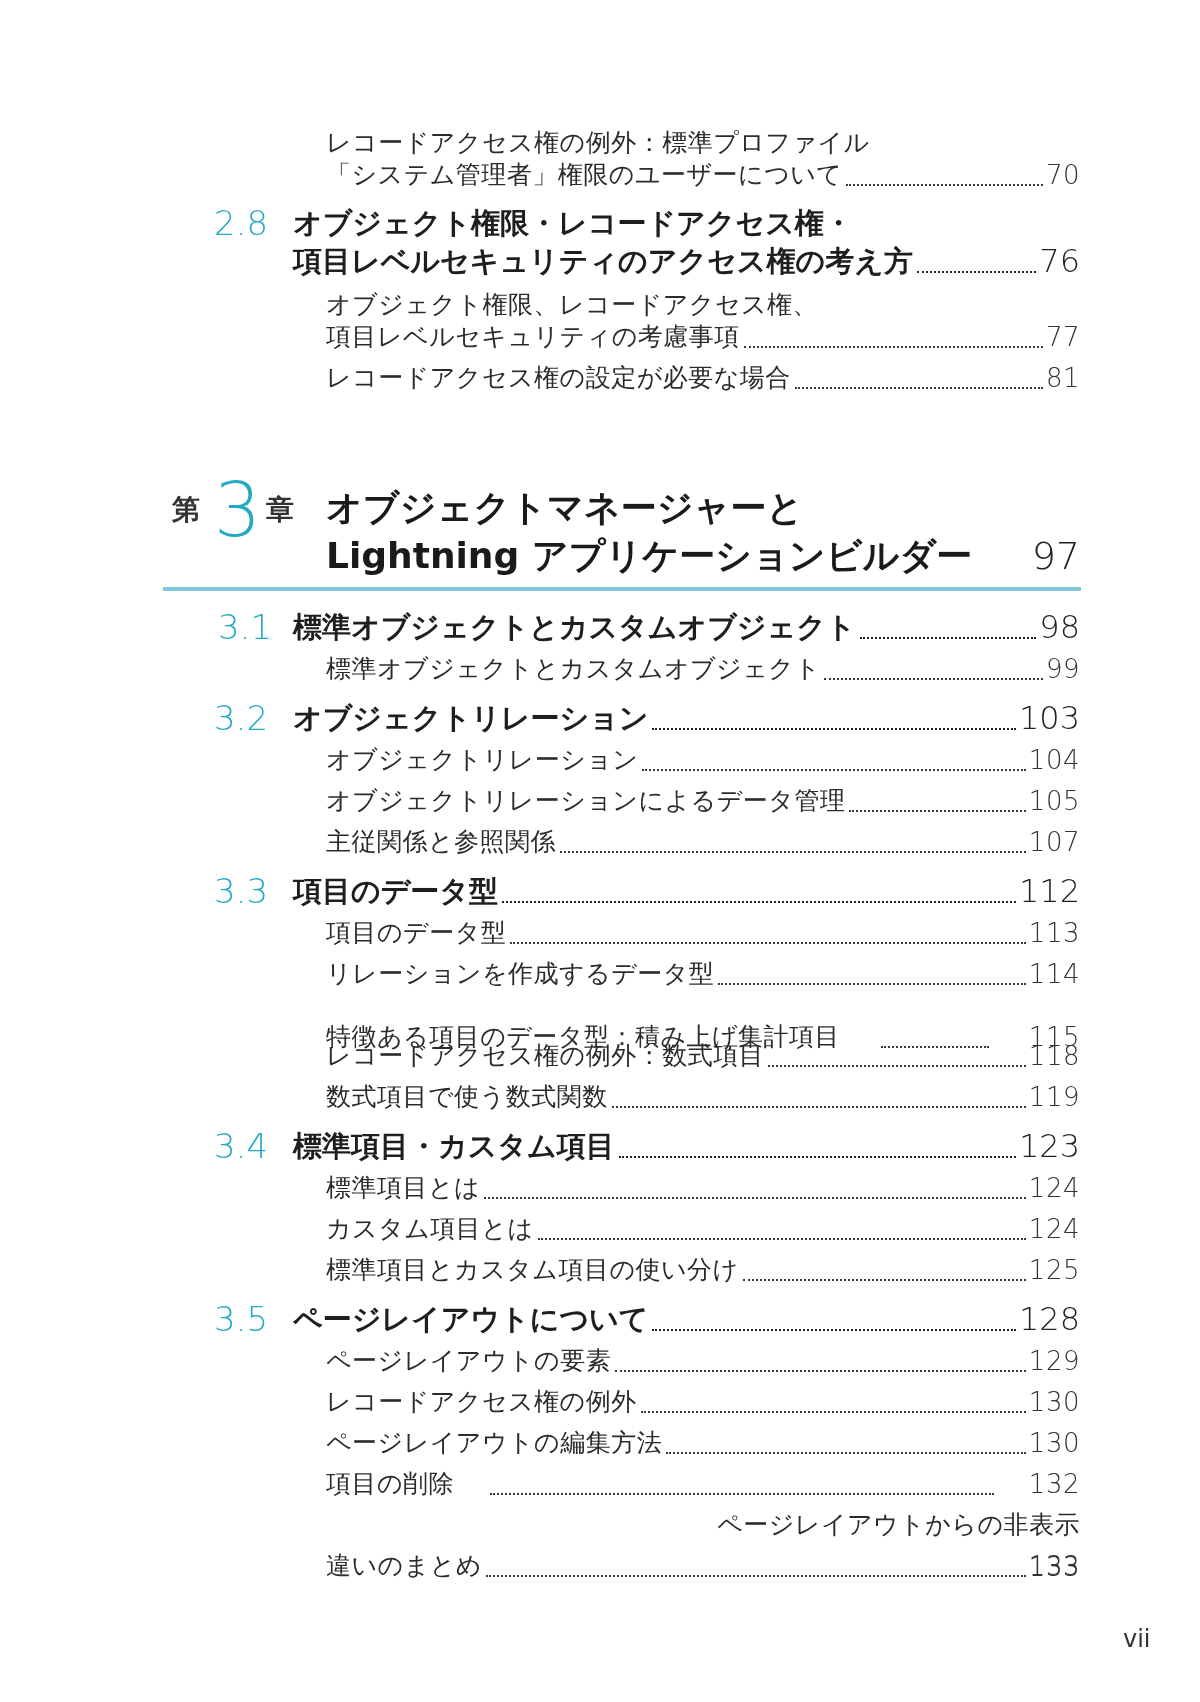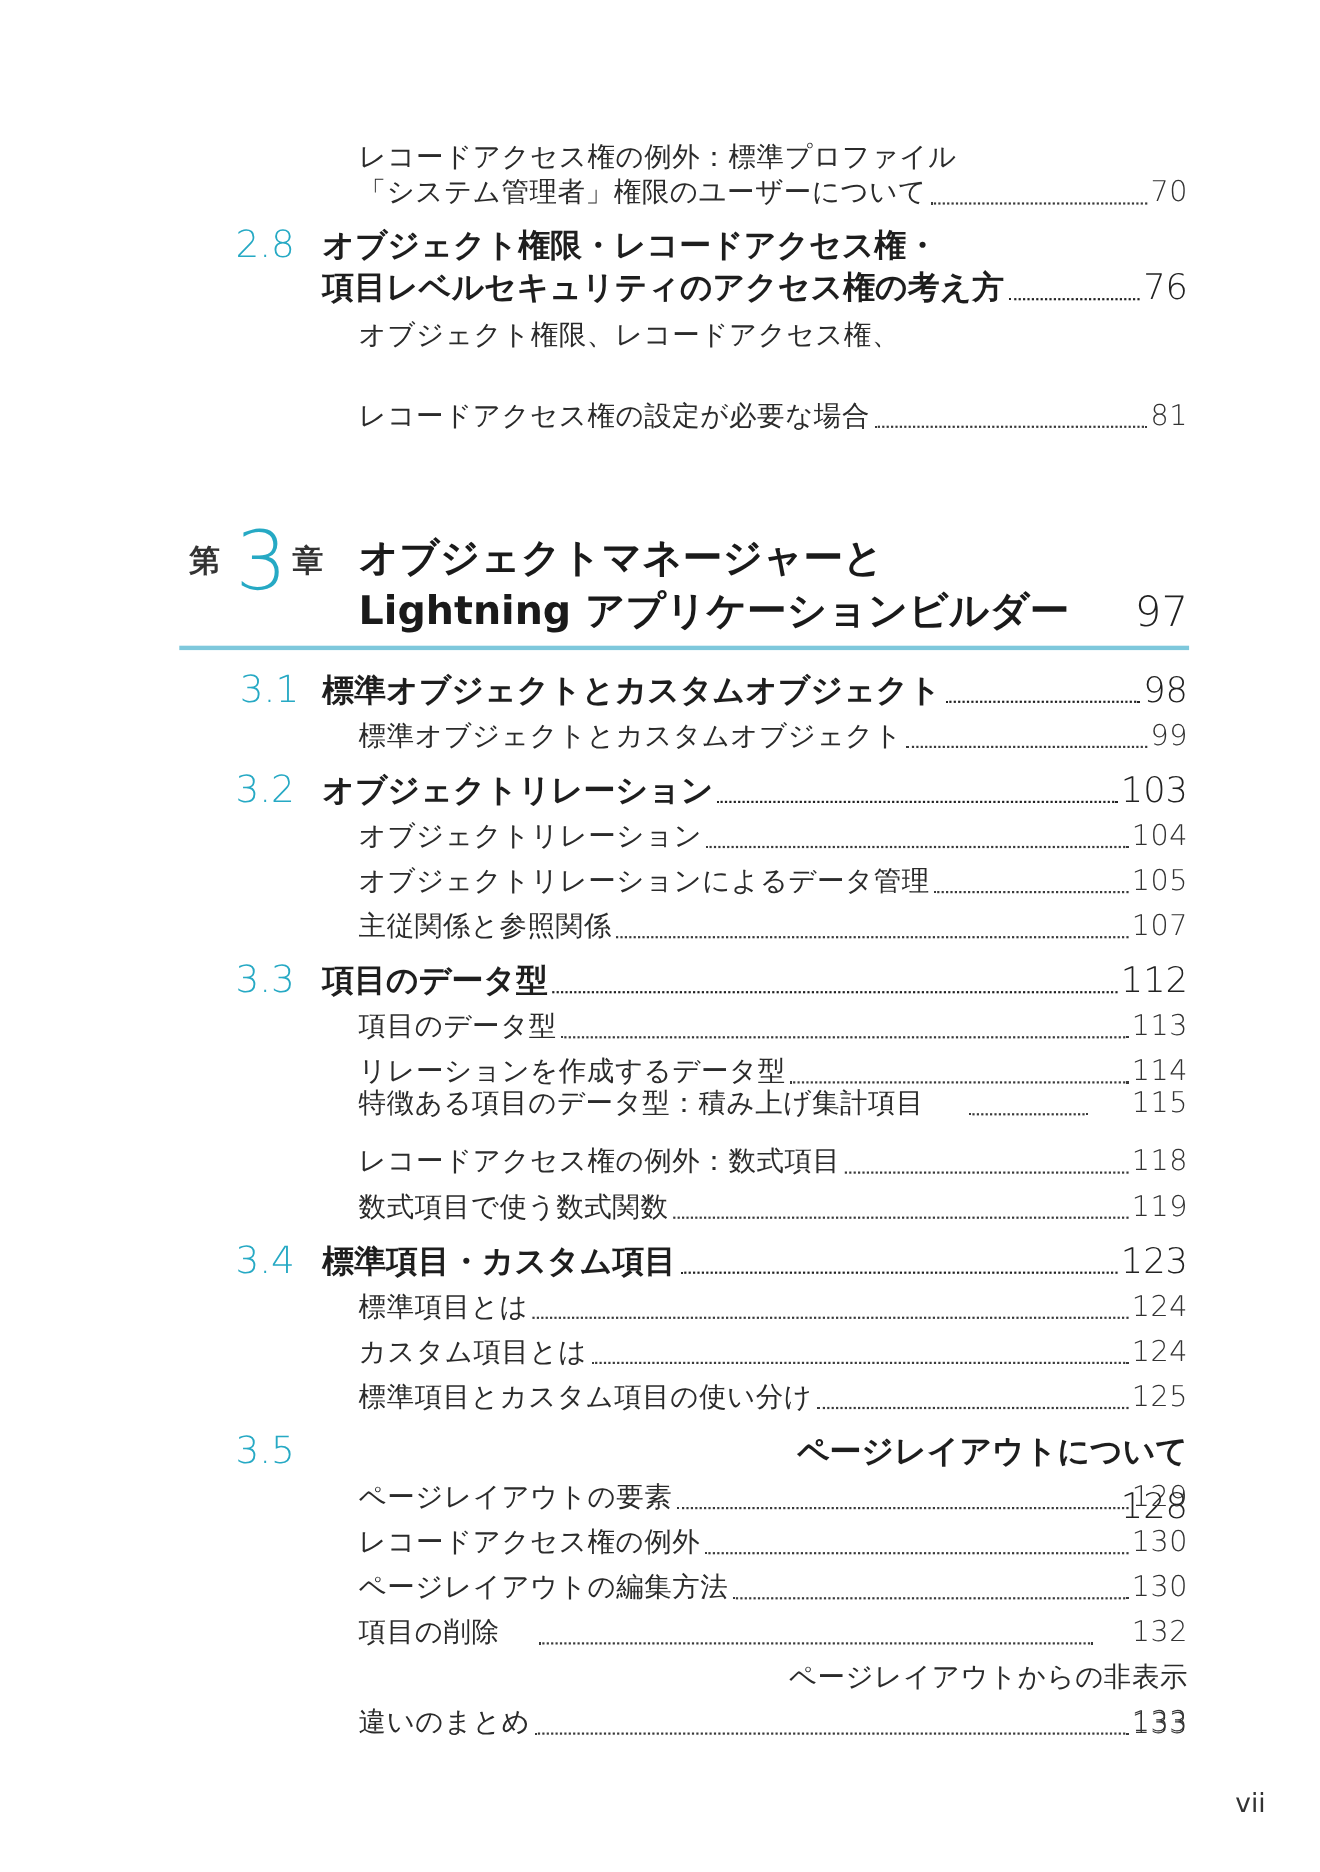--- a/index.html
+++ b/index.html
@@ -57,20 +57,25 @@
 
   <div class="sec-num" style="left:214px; top:203px;">2.8</div>
   <div class="secline" style="top:203px;">オブジェクト権限・レコードアクセス権・</div>
   <div class="row sec" style="top:241px;">
     <span class="label">項目レベルセキュリティのアクセス権の考え方</span>
     <span class="leader"></span>
     <span class="page-num">76</span>
   </div>
 
   <div class="subline" style="top:288px;">オブジェクト権限、レコードアクセス権、</div>
+  <div class="row sub" style="top:320px;">
+    <span class="label">項目レベルセキュリティの考慮事項</span>
+    <span class="leader"></span>
+    <span class="page-num">77</span>
+  </div>
   <div class="row sub" style="top:361px;">
     <span class="label">レコードアクセス権の設定が必要な場合</span>
     <span class="leader"></span>
     <span class="page-num">81</span>
   </div>
 
   <div>
     <span class="ch-prefix" style="left:172px; top:491px;">第</span>
     <span class="ch-num" style="left:214px; top:473px;">3</span>
     <span class="ch-prefix" style="left:266px; top:491px;">章</span>
@@ -123,21 +128,21 @@
   <div class="row sub" style="top:916px;">
     <span class="label">項目のデータ型</span>
     <span class="leader"></span>
     <span class="page-num">113</span>
   </div>
   <div class="row sub" style="top:957px;">
     <span class="label">リレーションを作成するデータ型</span>
     <span class="leader"></span>
     <span class="page-num">114</span>
   </div>
-  <div class="row sub" style="top:986px;gap:37px;">
+  <div class="row sub" style="top:1020px;gap:37px;">
     <span class="label">特徴ある項目のデータ型：積み上げ集計項目</span>
     <span class="leader"></span>
     <span class="page-num">115</span>
   </div>
   <div class="row sub" style="top:1039px;">
     <span class="label">レコードアクセス権の例外：数式項目</span>
     <span class="leader"></span>
     <span class="page-num">118</span>
   </div>
   <div class="row sub" style="top:1080px;">
@@ -162,21 +167,21 @@
     <span class="leader"></span>
     <span class="page-num">124</span>
   </div>
   <div class="row sub" style="top:1253px;">
     <span class="label">標準項目とカスタム項目の使い分け</span>
     <span class="leader"></span>
     <span class="page-num">125</span>
   </div>
 
   <div class="sec-num" style="left:214px; top:1299px;">3.5</div>
-  <div class="row sec" style="top:1299px;flex-direction:column;">
+  <div class="row sec" style="top:1299px;">
     <span class="label">ページレイアウトについて</span>
     <span class="leader"></span>
     <span class="page-num">128</span>
   </div>
   <div class="row sub" style="top:1344px;">
     <span class="label">ページレイアウトの要素</span>
     <span class="leader"></span>
     <span class="page-num">129</span>
   </div>
   <div class="row sub" style="top:1385px;">

